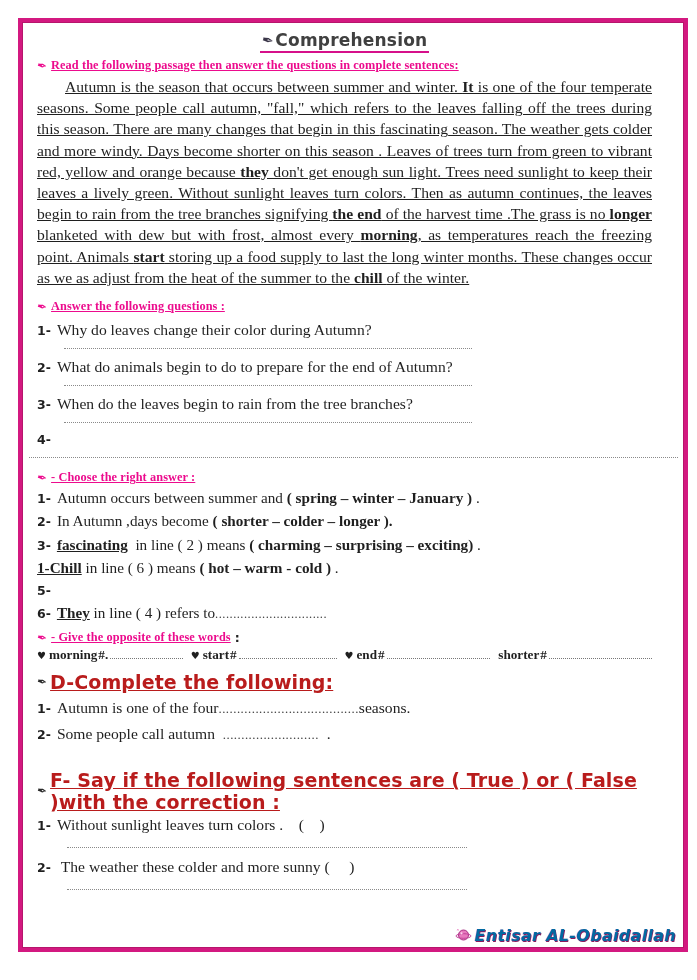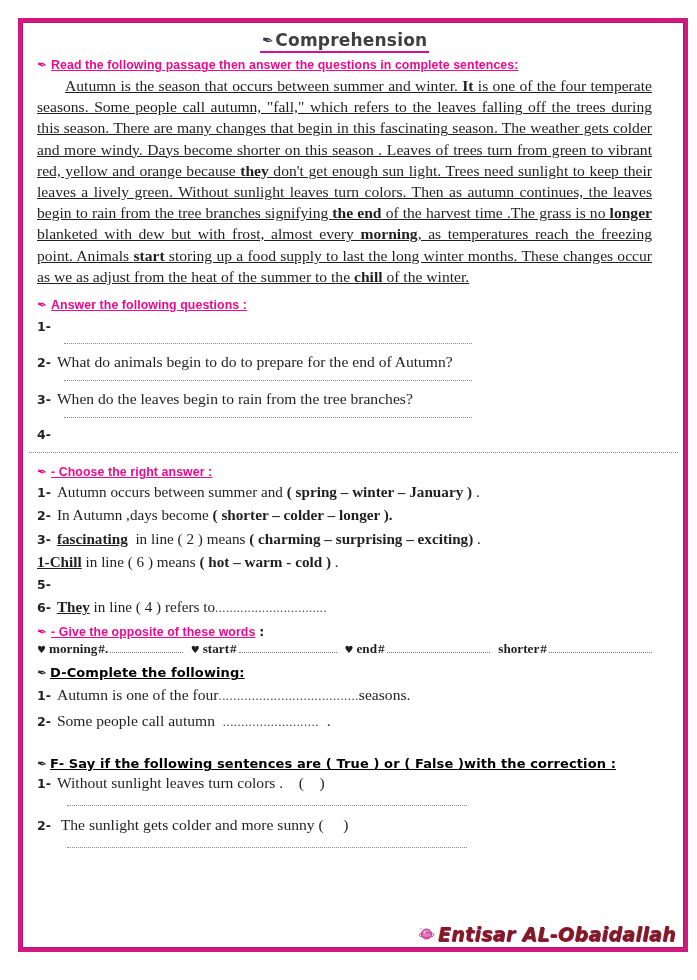--- a/index.html
+++ b/index.html
@@ -13,25 +13,25 @@
   
   .title-row{display:flex;justify-content:center;align-items:center;gap:2px;width:fit-content;
     margin:0 auto 5px;border-bottom:2px solid #d6108a;padding:0 2px 1px;}
   .title-text{font-family:"DejaVu Sans",sans-serif;font-weight:bold;font-size:17px;color:#404040;letter-spacing:.2px;}
   .nib{display:inline-block;font-family:"DejaVu Sans",sans-serif;font-size:14px;line-height:1;transform:rotate(12deg);}
   .nib.dark{color:#3a3548;}
   .nib.pink{color:#ec0b8d;font-size:12px;}
   .nib.black{color:#2a2a2a;font-size:12px;}
   
   .p-header{display:flex;align-items:center;gap:4px;margin:0 0 2px;}
-  .p-header .ph-text{font-family:Liberation Sans, sans-serif;font-weight:bold;font-size:12.3px;color:#ec0b8d;
+  .p-header .ph-text{font-family:Liberation Serif, serif;font-weight:bold;font-size:12.3px;color:#ec0b8d;
     text-decoration:underline;letter-spacing:.1px;}
   .p-header .ph-colon{font-family:"DejaVu Sans",sans-serif;font-weight:bold;font-size:12.5px;color:#222;}
   .b-header{display:flex;align-items:center;gap:3px;margin:0 0 3px;}
-  .b-header .bh-text{font-family:"DejaVu Sans",sans-serif;font-weight:bold;font-size:13px;color:#000000;
+  .b-header .bh-text{font-family:"DejaVu Sans",sans-serif;font-weight:bold;font-size:19px;color:#b91c1c;
     text-decoration:underline;letter-spacing:.1px;}
   
   .passage{margin:3px 0 11px;font-size:15.6px;line-height:21.2px;text-align:justify;text-indent:28px;text-decoration:underline;}
   .rs-b{font-weight:bold;}
   .rs-u{text-decoration:underline;}
   .rs-d{color:#444;letter-spacing:.5px;font-size:.82em;}
   
   .sec-a-header{margin:4px 0 7px;}
   .q-row{display:flex;align-items:baseline;margin:0 0 1px;}
   .q-num{font-family:"DejaVu Sans",sans-serif;font-weight:bold;font-size:12.5px;margin-right:6px;}
@@ -47,22 +47,22 @@
   .heart{font-family:"DejaVu Sans",sans-serif;font-size:10px;margin-right:3px;}
   .opp-word{font-weight:bold;}
   .opp-sep{font-weight:bold;margin:0 2px 0 1px;}
   .opp-fill{flex:1;height:8px;border-bottom:1.4px dotted #777;margin-right:8px;}
   
   .d-row{display:flex;align-items:baseline;line-height:24.5px;}
   .tf-gap{height:22px;}
   .tf-line{height:8px;width:400px;margin:5px 0 10px 30px;border-bottom:1.6px dotted #8a8a8a;}
   
   .signature{position:absolute;right:8px;bottom:3px;display:flex;align-items:center;gap:3px;}
-  .sig-text{font-family:"DejaVu Sans",sans-serif;font-weight:bold;font-style:italic;font-size:19px;
-    color:#7f1d1d;text-shadow:0.7px 0.7px 0 #8c1a5e, -0.5px -0.5px 0 #f7b3dd;letter-spacing:.3px;}
+  .sig-text{font-family:"DejaVu Sans",sans-serif;font-weight:bold;font-style:italic;font-size:16px;
+    color:#0369a1;text-shadow:0.7px 0.7px 0 #8c1a5e, -0.5px -0.5px 0 #f7b3dd;letter-spacing:.3px;}
 </style>
 </head>
 <body>
 
 <div class="sheet">
 
   <div class="title-row">
     <span class="nib dark">✒</span>
     <span class="title-text">Comprehension</span>
   </div>
@@ -74,20 +74,21 @@
 
   <p class="passage">Autumn is the season that occurs between summer and winter. <span class="rs-b rs-u ">It </span>is one of the four temperate seasons. Some people call autumn, "fall," which refers to the leaves falling off the trees during this season. There are many changes that begin in this <span class="rs-u ">fascinating</span> season. The weather gets colder and more windy. Days become shorter on this season . Leaves of trees turn from green to vibrant red, yellow and orange because <span class="rs-b rs-u ">they</span> don't get enough sun light. Trees need sunlight to keep their leaves a lively green. Without sunlight leaves turn colors. Then as autumn continues, the leaves begin to rain from the tree branches signifying <span class="rs-b rs-u ">the end</span> of the harvest time .The grass is no <span class="rs-b rs-u ">longer</span> blanketed with dew but with frost, almost every <span class="rs-b rs-u ">morning</span>, as temperatures reach the freezing point. Animals <span class="rs-b rs-u ">start</span> storing up a food supply to last the long winter months. These changes occur as we as adjust from the heat of the summer to the <span class="rs-b rs-u ">chill </span>of the winter.</p>
 
   <div class="p-header sec-a-header">
     <span class="nib pink">✒</span>
     <span class="ph-text">Answer the following questions :</span>
   </div>
 
   <div class="q-row">
     <span class="q-num">1-</span>
+    <span class="q-text">Why do leaves change their color during Autumn?</span>
   </div>
   <div class="ans-line"></div>
 
   <div class="q-row">
     <span class="q-num">2-</span>
     <span class="q-text">What do animals begin to do to prepare for the end of Autumn?</span>
   </div>
   <div class="ans-line"></div>
 
   <div class="q-row">
@@ -179,21 +180,21 @@
     <span class="nib black">✒</span>
     <span class="bh-text">F- Say if the following sentences are ( True ) or ( False )with the correction :</span>
   </div>
   <div class="q-row">
     <span class="q-num">1-</span>
     <span class="q-text">Without sunlight leaves turn colors .    (    )</span>
   </div>
   <div class="tf-line"></div>
   <div class="q-row">
     <span class="q-num">2-</span>
-    <span class="q-text"> The sunlight gets colder and more sunny (     )</span>
+    <span class="q-text"> The weather these colder and more sunny (     )</span>
   </div>
   <div class="tf-line"></div>
 
   <div class="signature">
     <svg width="17" height="17" viewBox="0 0 17 17">
       <circle cx="8.5" cy="8" r="5" fill="#e879be" stroke="#a73083" stroke-width="1"></circle>
       <ellipse cx="8.5" cy="9" rx="7.5" ry="2.3" fill="none" stroke="#c2439a" stroke-width="1"></ellipse>
       <circle cx="6.5" cy="6.3" r="1.1" fill="#fbd6ec"></circle>
       <path d="M2.2 2.2 l1.3 1.3 M3.5 2.2 l-1.3 1.3" stroke="#e879be" stroke-width="0.8"></path>
     </svg>

